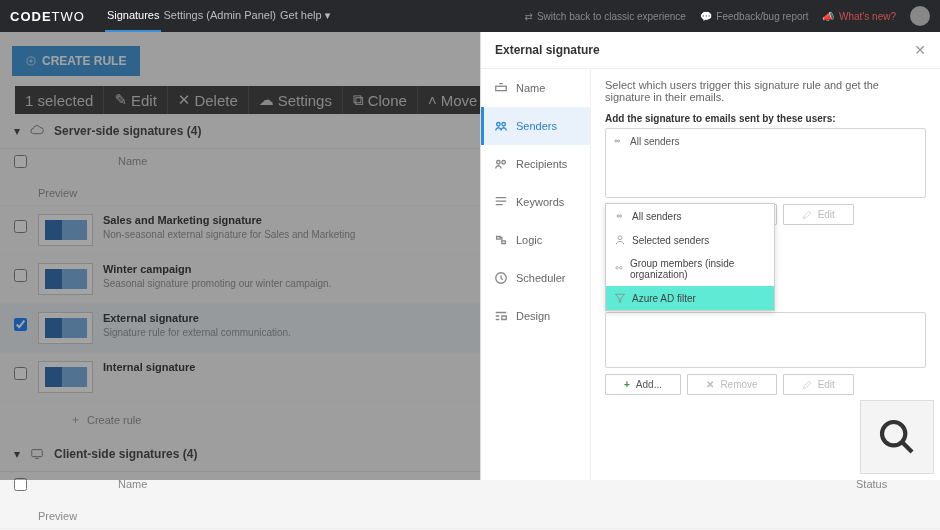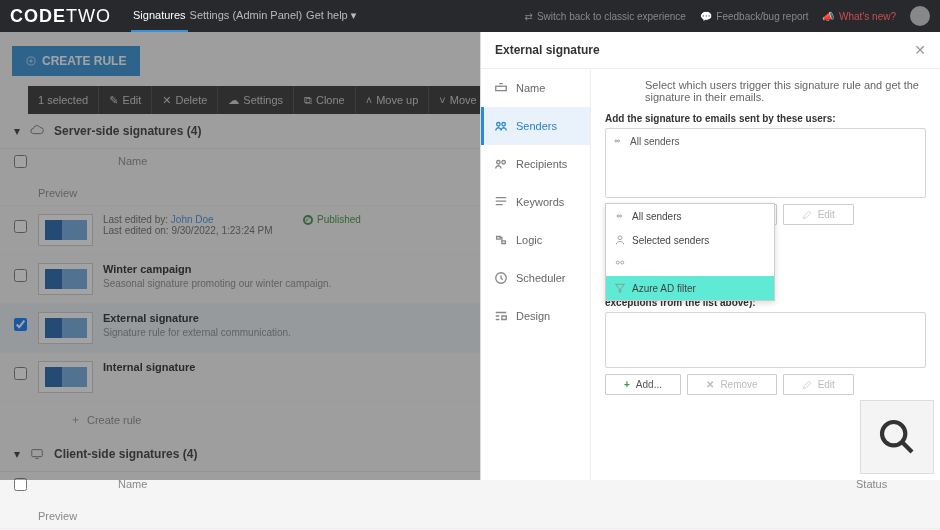--- a/index.html
+++ b/index.html
@@ -1,30 +1,30 @@
 <!DOCTYPE html>
 <html><head>
 <meta charset="utf-8">
 <style>
 * { box-sizing: border-box; margin: 0; padding: 0; }
 body { font-family: "Segoe UI", Arial, sans-serif; font-size: 12px; color: #333; background: #f5f5f5; width: 940px; height: 530px; overflow: hidden; position: relative; }
 .topbar { height: 32px; background: #27292c; display: flex; align-items: center; color: #bbb; padding: 0 10px; font-size: 11px; }
-.logo { color: #fff; font-weight: bold; letter-spacing: 1px; font-size: 18px; }
+.logo { color: #fff; font-weight: bold; letter-spacing: 1px; font-size: 13px; }
 .logo .two { color: #fff; font-weight: normal; }
 .tnav { display: flex; margin-left: 20px; }
 .tnav-item { color: #bbb; cursor: pointer; padding: 8px 2px; border-bottom: 2px solid transparent; }
 .tnav-item.active { color: #fff; border-bottom: 2px solid #3b8fd9; }
 .topbar-right { margin-left: auto; display: flex; align-items: center; gap: 14px; color: #888; font-size: 10px; }
 .topbar-right .link { color: #888; cursor: pointer; display: flex; align-items: center; gap: 4px; }
 .avatar { width: 20px; height: 20px; border-radius: 50%; background: #888; }
 .whatsnew { color: #c94f4f; display: flex; align-items: center; gap: 4px; }
 .app-body { position: relative; height: 448px; }
 .left-pane { position: absolute; inset: 0; background: #f6f6f6; padding: 10px 0; }
 .create-btn { margin: 4px 12px 10px; background: #2b8cd6; color: #fff; border: none; padding: 8px 14px; font-size: 12px; font-weight: 600; cursor: pointer; display: flex; align-items: center; gap: 6px; }
-.toolbar { background: #2a2a2a; color: #ccc; height: 28px; display: flex; align-items: center; margin: 0 28px; font-size: 11px; }
+.toolbar { background: #2a2a2a; color: #ccc; height: 28px; display: flex; align-items: center; margin: 0 15px; font-size: 15px; }
 .toolbar .tb { padding: 0 10px; border-right: 1px solid #444; cursor: pointer; display: flex; align-items: center; gap: 4px; height: 100%; }
 .section-head { display: flex; align-items: center; gap: 10px; padding: 10px 14px; font-size: 12px; color: #333; border-bottom: 1px solid #e5e5e5; }
 .section-title { font-weight: 600; }
 .list-head { display: flex; padding: 6px 14px; font-size: 11px; color: #888; border-bottom: 1px solid #eee; }
 .col-chk { width: 24px; }
 .col-prev { width: 70px; margin-right: 10px; margin-top: 32px; }
 .col-name { flex: 1; padding-right: 10px; }
 .col-edit { width: 200px; }
 .col-status { width: 70px; text-align: left; }
 .rule-row { display: flex; align-items: flex-start; padding: 8px 14px; border-bottom: 1px solid #f0f0f0; font-size: 11px; }
@@ -46,21 +46,21 @@
 .panel-title { font-weight: 600; font-size: 12px; }
 .panel-close { cursor: pointer; color: #999; font-size: 14px; }
 .panel-body { flex: 1; display: flex; overflow: hidden; }
 .steps { width: 110px; border-right: 1px solid #eee; }
 .step { display: flex; align-items: center; gap: 8px; padding: 12px 10px; font-size: 11px; color: #666; cursor: pointer; border-left: 3px solid transparent; }
 .step.active { background: #e9f2fb; color: #2b7ec7; border-left: 3px solid #2b8cd6; }
 .step-ico { width: 14px; height: 14px; display: inline-block; }
 .ico-stroke { stroke: #888; fill: none; stroke-width: 1.5; }
 .step.active .ico-stroke { stroke: #2b8cd6; }
 .step-content { flex: 1; padding: 10px 14px; font-size: 11px; color: #444; position: relative; overflow: auto; }
-.helper { color: #666; margin-bottom: 10px; margin-left: 40px; }
+.helper { color: #666; margin-bottom: 10px; }
 .label { font-size: 10px; font-weight: 600; color: #333; margin: 6px 0 4px; }
 .listbox { border: 1px solid #d5d5d5; border-radius: 2px; height: 70px; background: #fff; padding: 4px 6px; font-size: 10px; overflow: auto; }
 .listbox.small { height: 56px; }
 .list-item { display: flex; align-items: center; gap: 6px; padding: 2px 0; color: #555; }
 .btnrow { display: flex; gap: 6px; margin: 6px 0 10px; }
 .btn { border: 1px solid #ccc; background: #fff; padding: 4px 18px; font-size: 10px; cursor: pointer; color: #555; display: flex; align-items: center; gap: 6px; border-radius: 1px; }
 .btn .plus { color: #3a9a3a; font-weight: bold; }
 .btn .x { color: #c44; font-weight: bold; }
 .btn:disabled, .btn.disabled { color: #bbb; cursor: default; }
 .btn .pen { width: 10px; height: 10px; }
@@ -126,20 +126,24 @@
       <div class="col-edit"></div>
       <div class="col-status">Status</div>
     </div>
 
     <div id="server-rows">
         <div class="rule-row">
           <div class="col-chk"><input type="checkbox" style=""></div>
           <div class="thumb">
             <div class="thumb-inner"></div>
           </div>
+          <div class="name-col">
+            <div class="rule-name">Sales and Marketing signature</div>
+            <div class="rule-desc">Non-seasonal external signature for Sales and Marketing</div>
+          </div>
           <div class="edit-col">Last edited by: <span class="by">John Doe</span><br>Last edited on: 9/30/2022, 1:23:24 PM</div>
           <div class="status-col"><span class="status-dot">✓</span>Published</div>
         </div>
         <div class="rule-row">
           <div class="col-chk"><input type="checkbox" style=""></div>
           <div class="thumb">
             <div class="thumb-inner"></div>
           </div>
           <div class="name-col">
             <div class="rule-name">Winter campaign</div>
@@ -306,20 +310,21 @@
                 <circle cx="8" cy="5" r="2.5" stroke="#888" fill="none"></circle>
                 <path d="M3 14c0-3 3-4 5-4s5 1 5 4" stroke="#888" fill="none"></path>
               </svg>
               <span>Selected senders</span>
             </div>
           <div class="pm-item">
               <svg class="pm-ico" viewBox="0 0 16 16">
                 <circle cx="5" cy="6" r="2" stroke="#888" fill="none"></circle>
                 <circle cx="11" cy="6" r="2" stroke="#888" fill="none"></circle>
               </svg>
+              <span>Group members (inside organization)</span>
             </div>
           <div class="pm-item hov">
               <svg class="pm-ico" viewBox="0 0 16 16">
                 <path d="M2 3h12l-5 6v4l-2 1v-5L2 3z" stroke="#888" fill="none"></path>
               </svg>
               <span>Azure AD filter</span>
             </div>
         </div>
 
         <div class="label" style="margin-top:72px">exceptions from the list above):</div>

